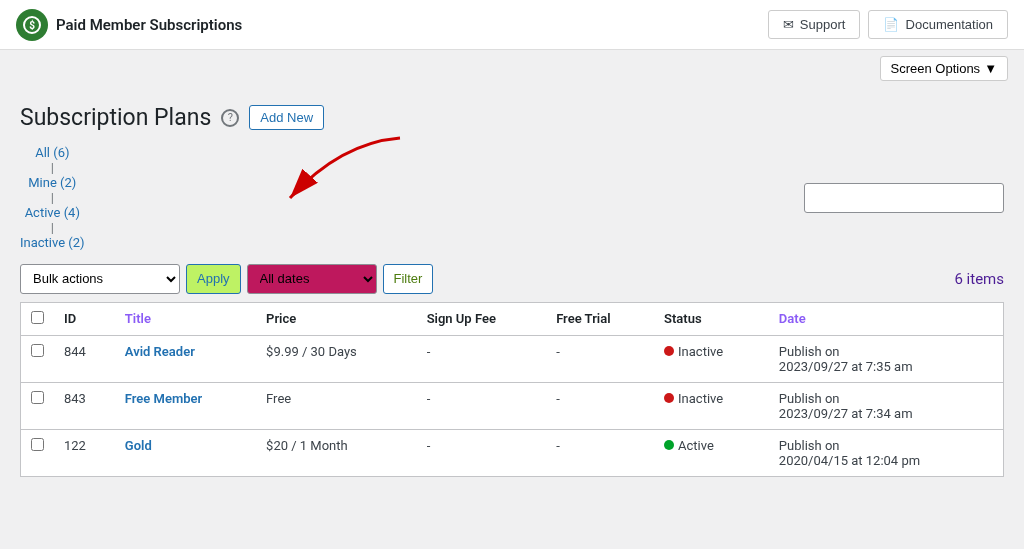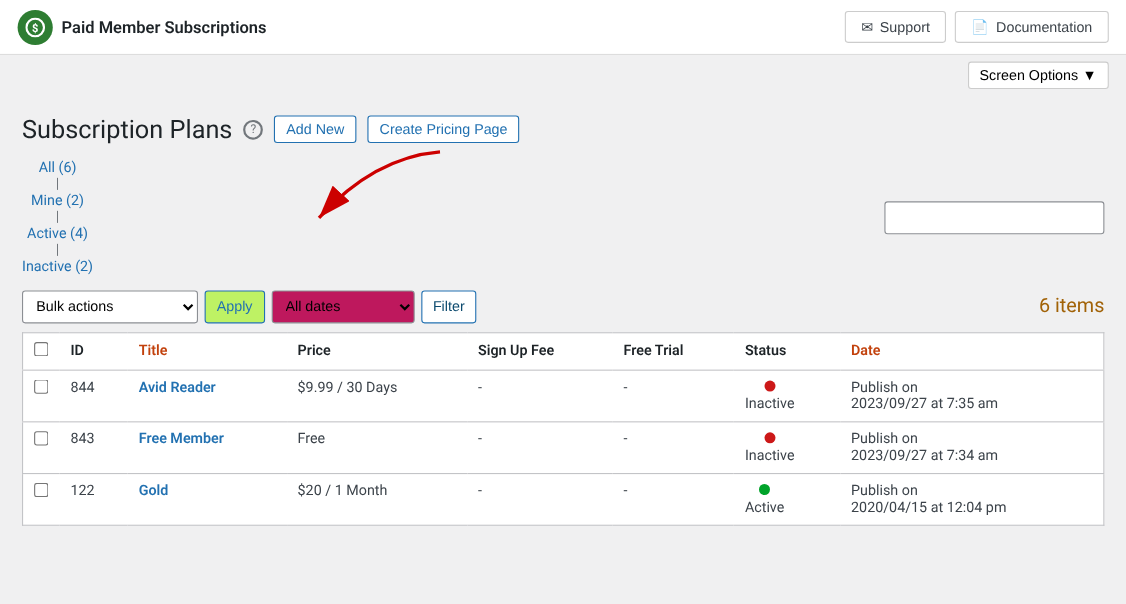--- a/index.html
+++ b/index.html
@@ -214,62 +214,61 @@
       padding: 4px 8px;
       font-size: 13px;
       height: 30px;
       background: #be185d;
       width: 130px;
       cursor: pointer;
     }
     .filter-btn {
       background: #fff;
       border: 1px solid #2271b1;
-      color: #0c4a6e;
+      color: #4d7c0f;
       padding: 4px 10px;
       border-radius: 3px;
       cursor: pointer;
       font-size: 13px;
       height: 30px;
     }
     .items-count {
-      font-size: 18px;
-      color: #a16207;
+      font-size: 15px;
+      color: #4c1d95;
     }
 
     
     .data-table {
       width: 100%;
       background: #fff;
       border-collapse: collapse;
       border: 1px solid #c3c4c7;
     }
     .data-table th {
       padding: 8px 10px;
       text-align: left;
       font-weight: 600;
       color: #1d2327;
       border-bottom: 1px solid #c3c4c7;
       background: #fff;
       font-size: 13px;
     }
-    .data-table th.sortable { color: #c2410c; cursor: pointer; }
+    .data-table th.sortable { color: #8b5cf6; cursor: pointer; }
     .data-table td {
       padding: 8px 10px;
       border-bottom: 1px solid #c3c4c7;
       vertical-align: top;
       font-size: 13px;
     }
     .data-table tr:last-child td { border-bottom: none; }
     .row-title-link { color: #2271b1; font-weight: 600; text-decoration: none; cursor: pointer; }
     .status-badge {
       display: inline-flex;
       align-items: center;
       gap: 4px;
-      flex-direction: column;
     }
     .status-dot {
       width: 10px;
       height: 10px;
       border-radius: 50%;
       display: inline-block;
     }
     .status-dot.inactive { background: #cc1818; }
     .status-dot.active { background: #00a32a; }
     .date-cell { font-size: 13px; color: #3c434a; }
@@ -312,21 +311,20 @@
     <span>▼</span>
   </button>
 </div>
 
 <div class="main-content">
 
   <div class="page-title-row">
     <h1 class="page-title">Subscription Plans</h1>
     <div class="help-icon">?</div>
     <button class="add-new-btn">Add New</button>
-    <button class="create-pricing-btn">Create Pricing Page</button>
 
     <div class="arrow-annotation">
       <svg width="160" height="80" viewBox="0 0 160 80">
         <defs>
           <marker id="arrowhead" markerWidth="10" markerHeight="7" refX="10" refY="3.5" orient="auto">
             <polygon points="0 0, 10 3.5, 0 7" fill="#cc0000"></polygon>
           </marker>
         </defs>
         <path d="M 140 5 Q 80 10 30 65" stroke="#cc0000" stroke-width="3" fill="none" marker-end="url(#arrowhead)"></path>
       </svg>

